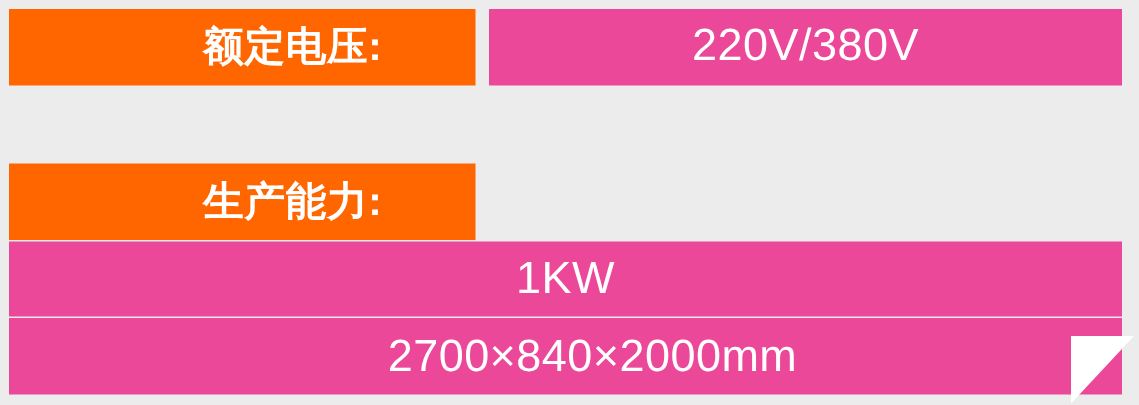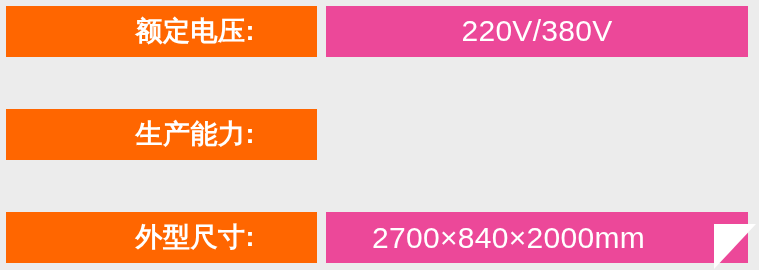--- a/index.html
+++ b/index.html
@@ -61,21 +61,21 @@
     color: #ffffff;
     font-size: 30px;
     font-weight: normal;
     line-height: 1;
     letter-spacing: 0.3px;
     white-space: nowrap;
     position: relative;
   }
 
   .spec-row.is-last .spec-value {
-    justify-content: flex-start;
+    justify-content: center;
     padding-left: 46px;
   }
 
   
   #corner-triangle {
     position: absolute;
     right: 3px;
     bottom: 1px;
     width: 42px;
     height: 45px;
@@ -104,26 +104,26 @@
   <div class="spec-row">
   </div>
 
   <div class="spec-row">
     <div class="spec-label">
       <span>生产能力:</span>
     </div>
   </div>
 
   <div class="spec-row">
+    <div class="spec-value">
+      <span>1KW</span>
+    </div>
   </div>
 
   <div class="spec-row is-last">
-    <div class="spec-label">
-      <span>外型尺寸:</span>
-    </div>
     <div class="spec-value">
       <span>2700×840×2000mm</span>
     </div>
   </div>
 
   <div id="corner-triangle">
     <svg viewBox="0 0 42 45" preserveAspectRatio="none" aria-hidden="true">
       <polygon points="0,0 42,0 0,45" fill="#FFFFFF"></polygon>
     </svg>
   </div>

